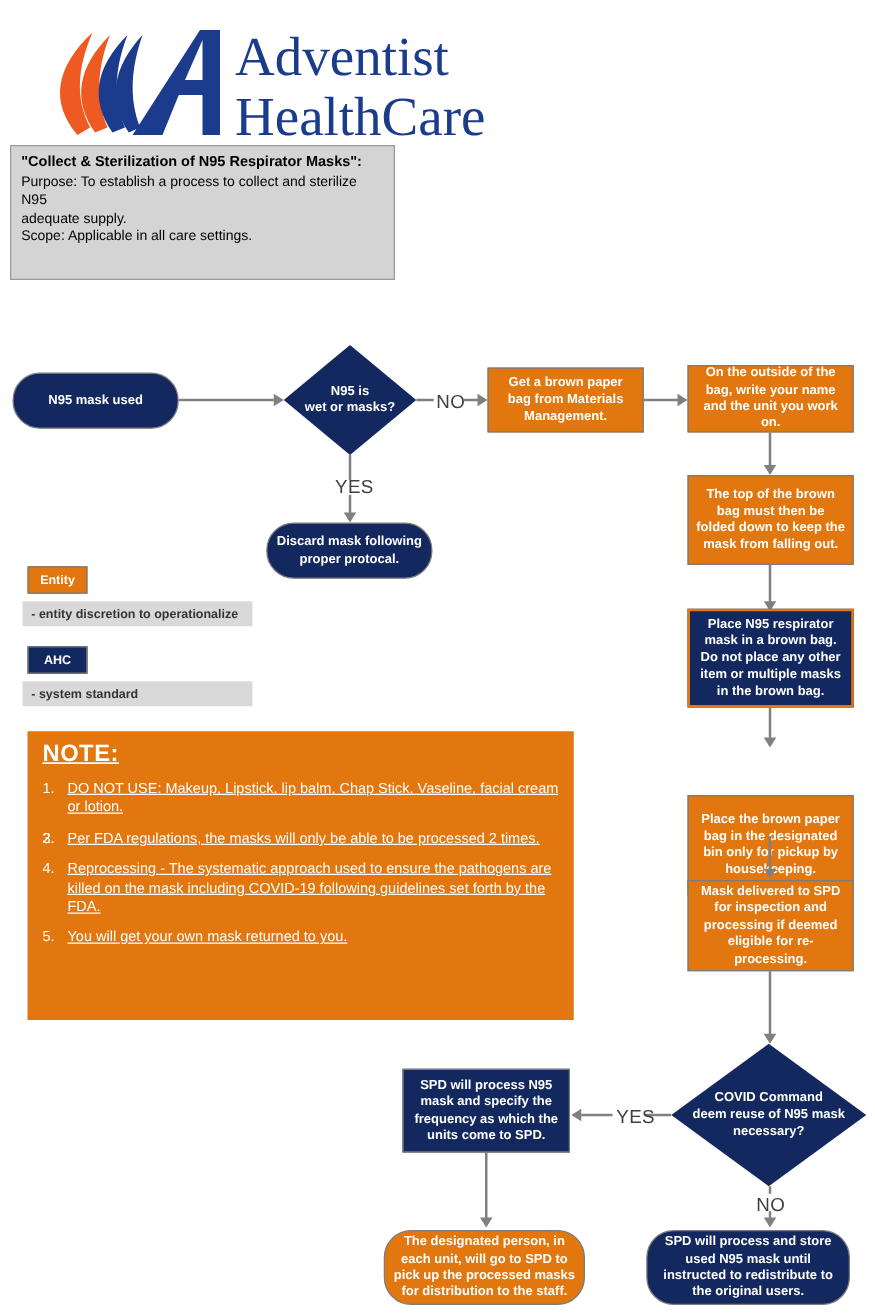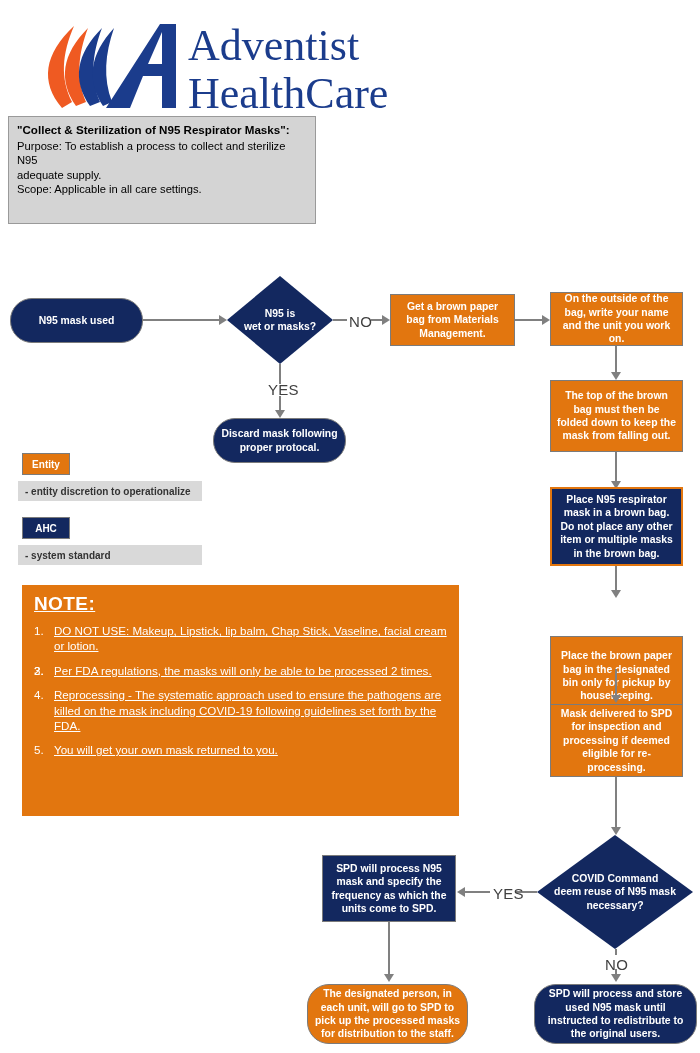--- a/index.html
+++ b/index.html
@@ -189,21 +189,21 @@
 <div class="ln-v" style="left:388px;top:922px;height:53px;"></div>
 <div class="arrow down" style="left:384px;top:974px;"></div>
 
 <div class="abs node orange pill" style="left:307px;top:984px;width:161px;height:60px;">The designated person, in each unit, will go to SPD to pick up the processed masks for distribution to the staff.</div>
 
 <div class="ln-v" style="left:615px;top:949px;height:6px;"></div>
 <div class="edge-label" style="left:605px;top:956px;">NO</div>
 <div class="ln-v" style="left:615px;top:969px;height:8px;"></div>
 <div class="arrow down" style="left:611px;top:974px;"></div>
 
-<div class="abs node navy pill" style="left:534px;top:984px;width:163px;height:60px;">SPD will process and store used N95 mask until instructed to redistribute to the original users.</div>
+<div class="abs node navy pill" style="left:517px;top:984px;width:163px;height:60px;">SPD will process and store used N95 mask until instructed to redistribute to the original users.</div>
 
 <div class="abs legend-chip orange" style="left:22px;top:453px;width:48px;height:22px;">Entity</div>
 <div class="abs legend-desc" style="left:18px;top:481px;width:184px;height:20px;">- entity discretion to operationalize</div>
 
 <div class="abs legend-chip navy" style="left:22px;top:517px;width:48px;height:22px;">AHC</div>
 <div class="abs legend-desc" style="left:18px;top:545px;width:184px;height:20px;">- system standard</div>
 
 <div class="abs" id="note-box">
   <div id="note-title">NOTE:</div>
   <ul id="note-list">

